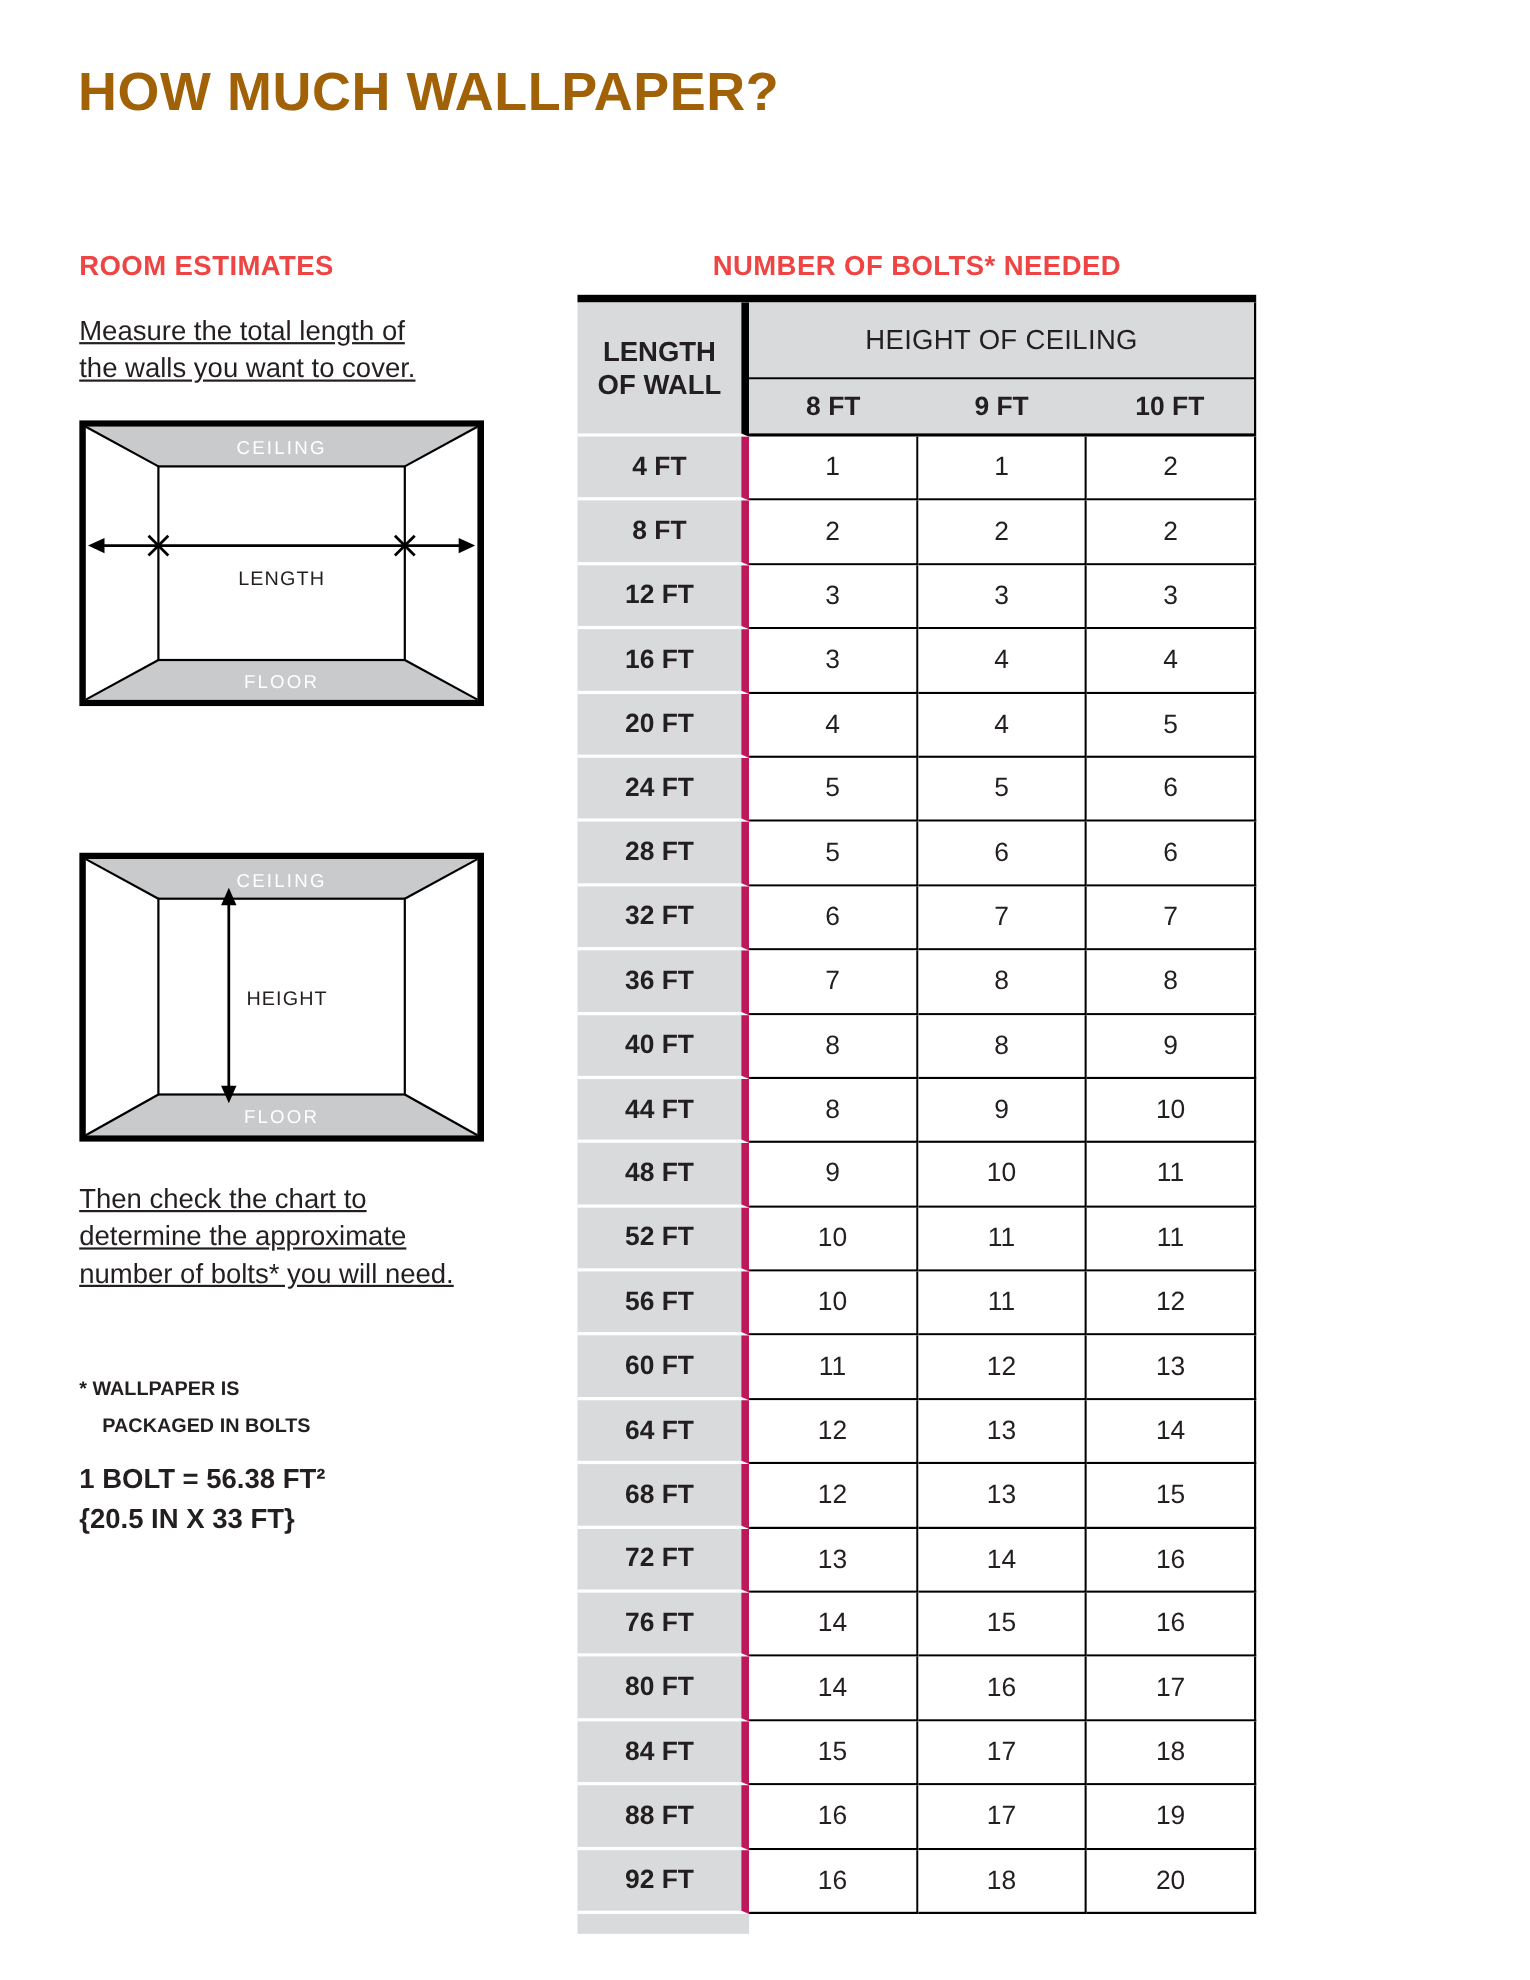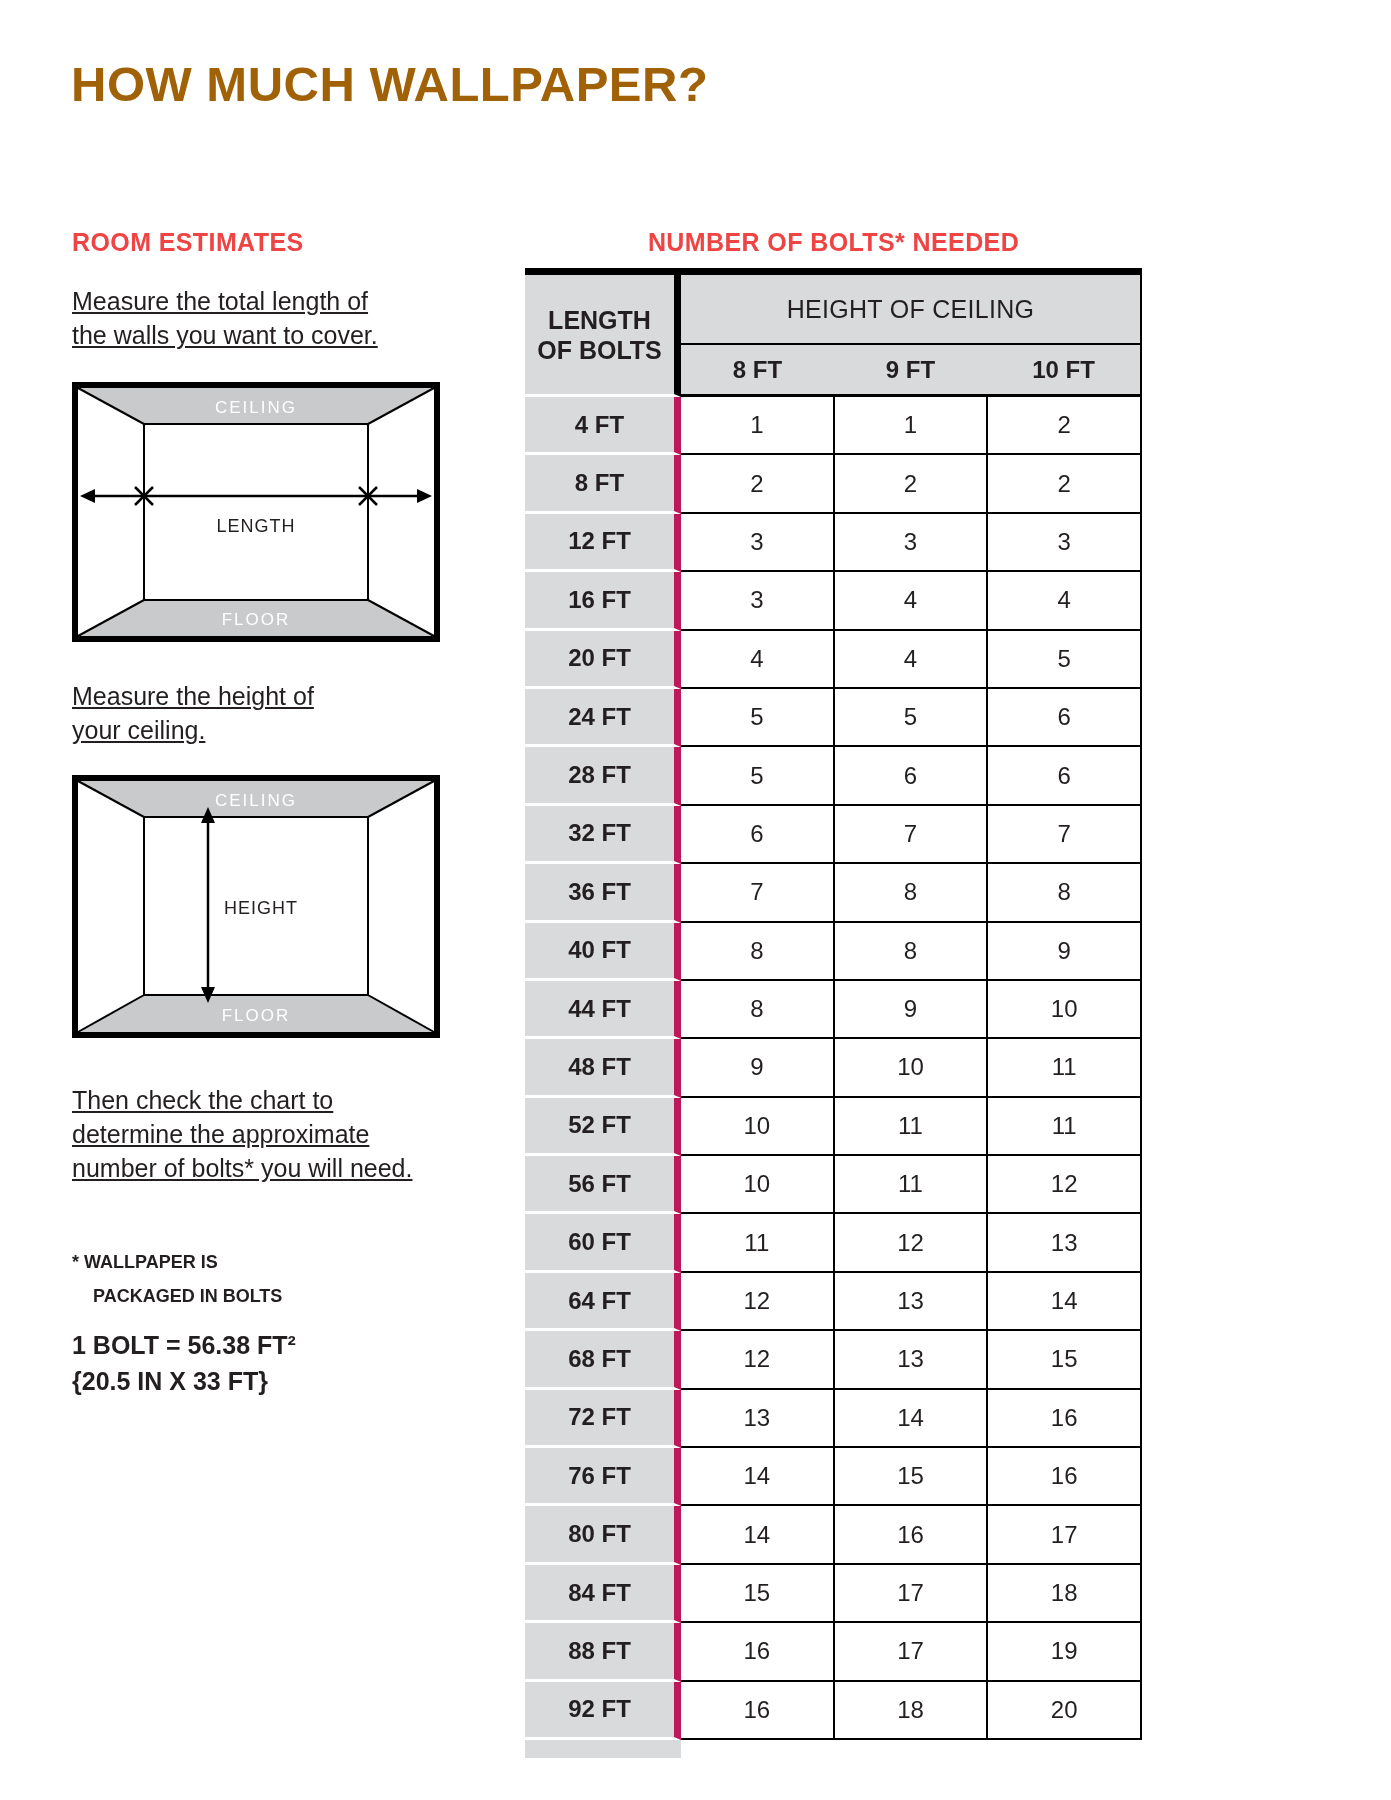--- a/index.html
+++ b/index.html
@@ -12,21 +12,21 @@
     font-size:49px; font-weight:bold; color:#a16207; letter-spacing:0.5px;
   }
   .section-heading { font-size:25px; font-weight:bold; color:#ef4444; letter-spacing:0.4px; }
   .room-heading  { position:absolute; left:72px; top:228px; }
   .table-heading { position:absolute; left:525px; top:228px; width:617px; text-align:center; }
 
   .para { position:absolute; left:72px; font-size:25px; line-height:34px;text-decoration:underline; }
   .para span { display:block; }
   .para1 { top:284px; }
   .para2 { top:679px; }
-  .para3 { top:1073px;margin-top:10px; }
+  .para3 { top:1073px; }
 
   .note { position:absolute; left:72px; top:1245px; font-size:18px; font-weight:bold; line-height:34px; }
   .note span { display:block; }
   .note .indent { padding-left:21px; }
 
   .boltinfo { position:absolute; left:72px; top:1327px; font-size:25px; font-weight:bold; line-height:36px; }
   .boltinfo span { display:block; }
 
   svg.diagram { position:absolute; left:72px; }
   .diagram1 { top:382px; }
@@ -88,24 +88,20 @@
     <polygon points="360,114 345,107 345,121" fill="#000000"></polygon>
     <line x1="63" y1="105" x2="81" y2="123" stroke="#000000" stroke-width="2.5"></line>
     <line x1="63" y1="123" x2="81" y2="105" stroke="#000000" stroke-width="2.5"></line>
     <line x1="287" y1="105" x2="305" y2="123" stroke="#000000" stroke-width="2.5"></line>
     <line x1="287" y1="123" x2="305" y2="105" stroke="#000000" stroke-width="2.5"></line>
     <text x="184" y="31" text-anchor="middle" font-size="17" letter-spacing="2" fill="#ffffff">CEILING</text>
     <text x="184" y="243" text-anchor="middle" font-size="17" letter-spacing="2" fill="#ffffff">FLOOR</text>
     <text x="184" y="150" text-anchor="middle" font-size="18" letter-spacing="1" fill="#231f20">LENGTH</text>
   </svg>
 
-  <div class="para para2">
-    <span>Measure the height of</span>
-    <span>your ceiling.</span>
-  </div>
 
   <svg class="diagram diagram2" width="368" height="263" viewBox="0 0 368 263">
     <rect x="3" y="3" width="362" height="257" fill="#ffffff" stroke="#000000" stroke-width="6"></rect>
     <polygon points="6,6 362,6 296,42 72,42" fill="#c9cacb"></polygon>
     <polygon points="6,257 362,257 296,220 72,220" fill="#c9cacb"></polygon>
     <rect x="72" y="42" width="224" height="178" fill="#ffffff" stroke="#000000" stroke-width="2"></rect>
     <line x1="6" y1="6" x2="72" y2="42" stroke="#000000" stroke-width="2"></line>
     <line x1="362" y1="6" x2="296" y2="42" stroke="#000000" stroke-width="2"></line>
     <line x1="6" y1="257" x2="72" y2="220" stroke="#000000" stroke-width="2"></line>
     <line x1="362" y1="257" x2="296" y2="220" stroke="#000000" stroke-width="2"></line>
@@ -132,21 +128,21 @@
     <span>1 BOLT = 56.38 FT²</span>
     <span>{20.5 IN X 33 FT}</span>
   </div>
 
   <div class="section-heading table-heading">NUMBER OF BOLTS* NEEDED</div>
 
   <div class="bolt-table">
     <div class="t-header">
       <div class="lbl-head">
         <span>LENGTH</span>
-        <span>OF BOLTS</span>
+        <span>OF WALL</span>
       </div>
       <div class="head-right">
         <div class="span-head">HEIGHT OF CEILING</div>
         <div class="sub-head">
           <div>8 FT</div>
           <div>9 FT</div>
           <div>10 FT</div>
         </div>
       </div>
     </div>

